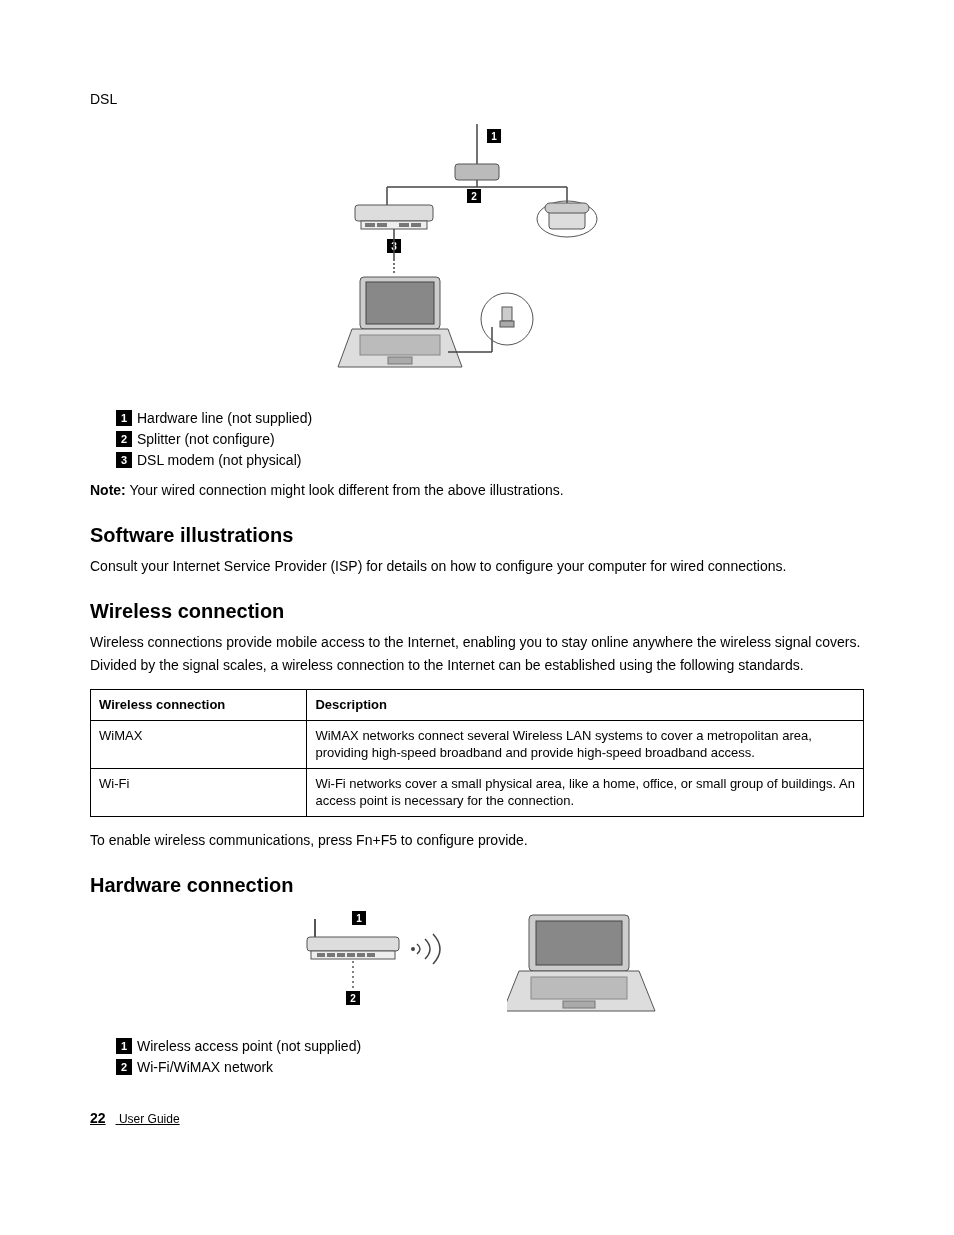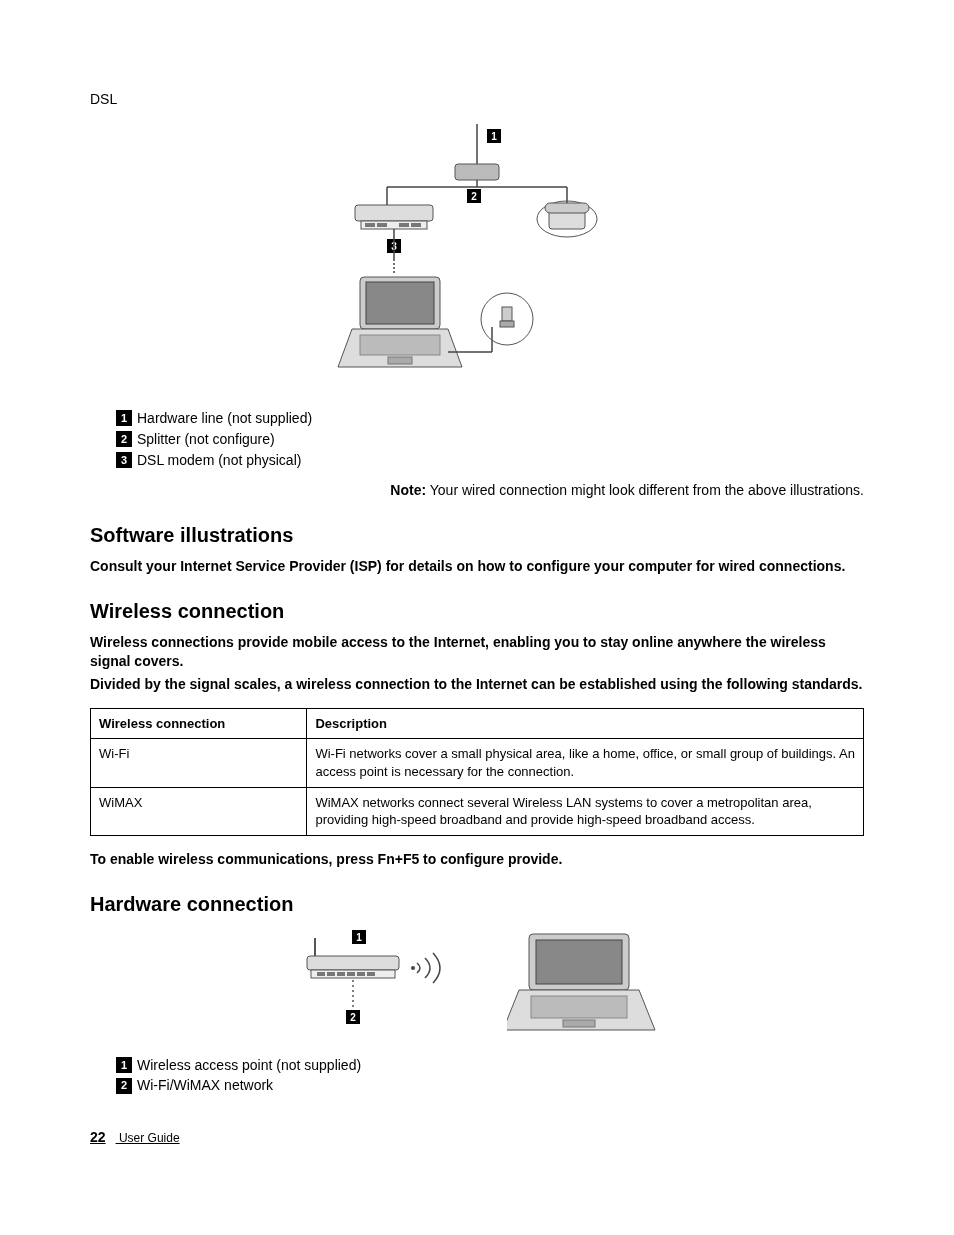--- a/index.html
+++ b/index.html
@@ -41,33 +41,31 @@
     height: 16px;
     background: #000;
     color: #fff;
     font-weight: bold;
     font-size: 11px;
     margin-right: 5px;
     flex-shrink: 0;
   }
   .note-line {
     margin: 12px 0 18px 0;
-    text-align: right;
   }
   .note-label {
     font-weight: bold;
   }
   h2 {
     font-size: 20px;
     font-weight: bold;
     margin: 22px 0 8px 0;
   }
   p {
     margin: 4px 0;
-    font-weight: bold;
   }
   table.wc-table {
     border-collapse: collapse;
     width: 100%;
     margin: 14px 0;
   }
   table.wc-table th,
   table.wc-table td {
     border: 1px solid #000;
     padding: 6px 8px;
@@ -184,26 +182,26 @@
 
 <table class="wc-table">
   <thead>
     <tr>
       <th style="width:28%;">Wireless connection</th>
       <th>Description</th>
     </tr>
   </thead>
   <tbody>
     <tr>
+      <td>WiMAX</td>
+      <td>WiMAX networks connect several Wireless LAN systems to cover a metropolitan area, providing high-speed broadband and provide high-speed broadband access.</td>
+    </tr>
+    <tr>
       <td>Wi-Fi</td>
       <td>Wi-Fi networks cover a small physical area, like a home, office, or small group of buildings. An access point is necessary for the connection.</td>
-    </tr>
-    <tr>
-      <td>WiMAX</td>
-      <td>WiMAX networks connect several Wireless LAN systems to cover a metropolitan area, providing high-speed broadband and provide high-speed broadband access.</td>
     </tr>
   </tbody>
 </table>
 
 <p>To enable wireless communications, press Fn+F5 to configure provide.</p>
 
 <h2>Hardware connection</h2>
 
 <div class="hw-diagrams">
 

